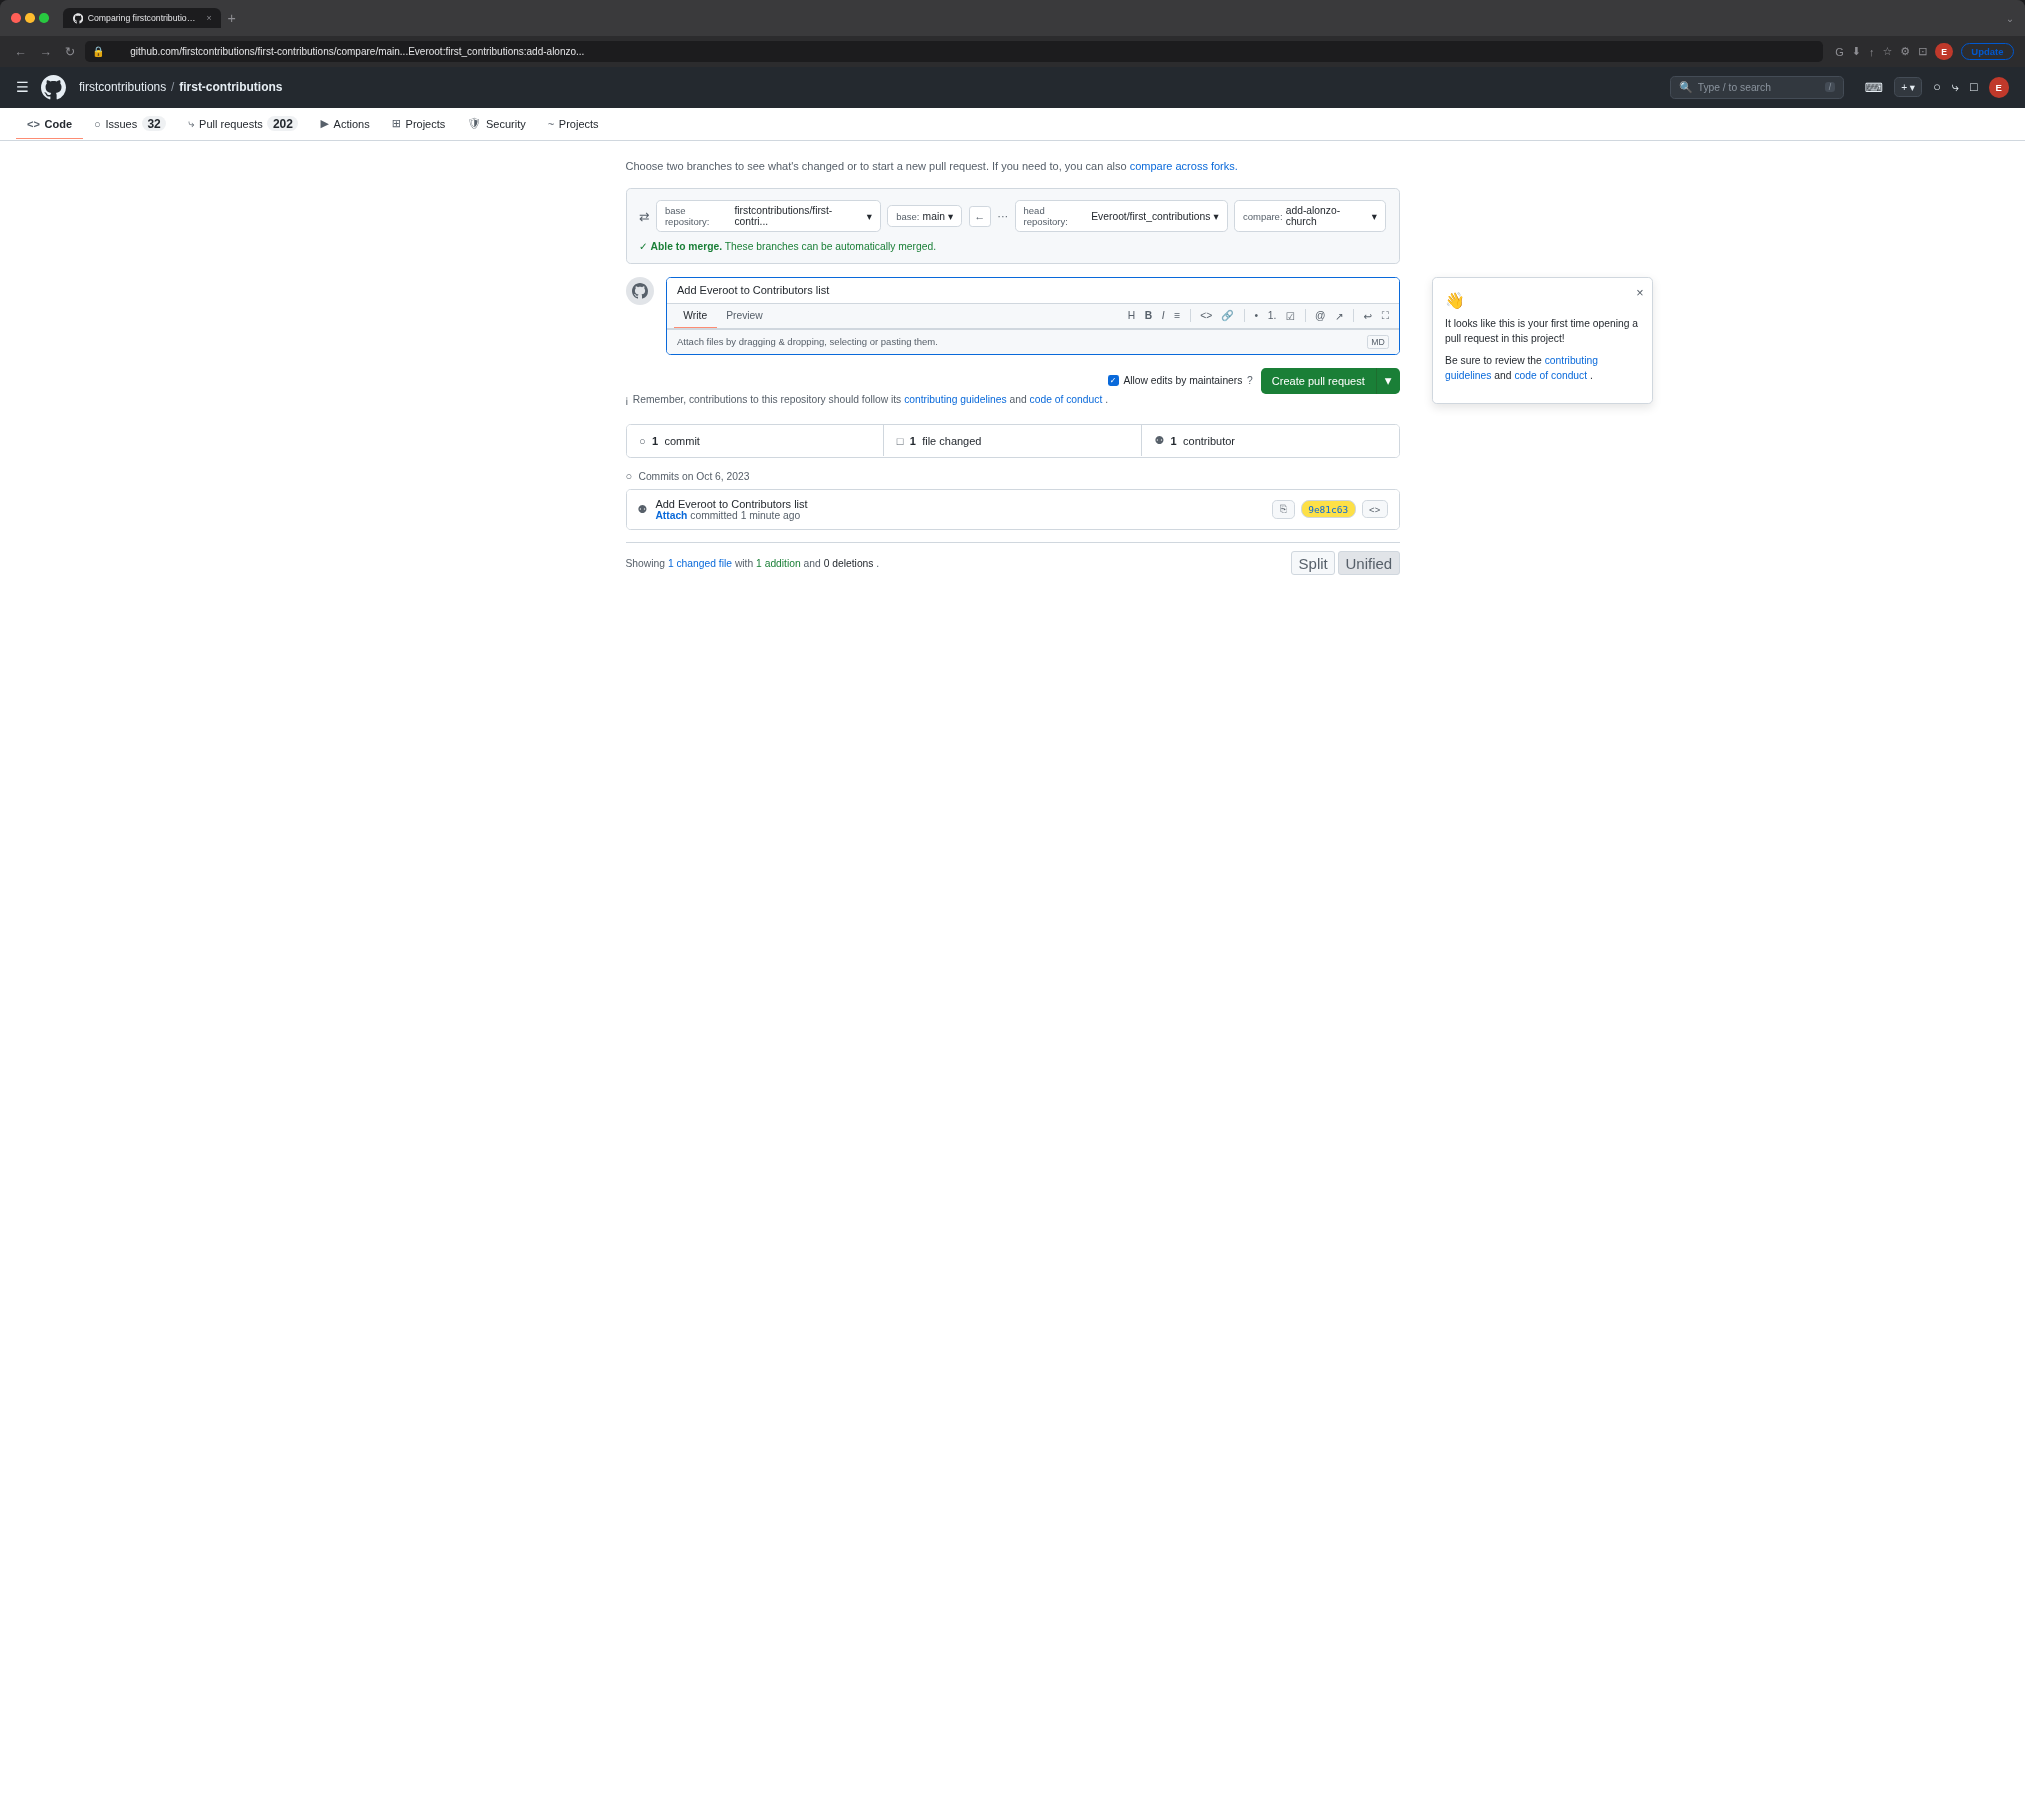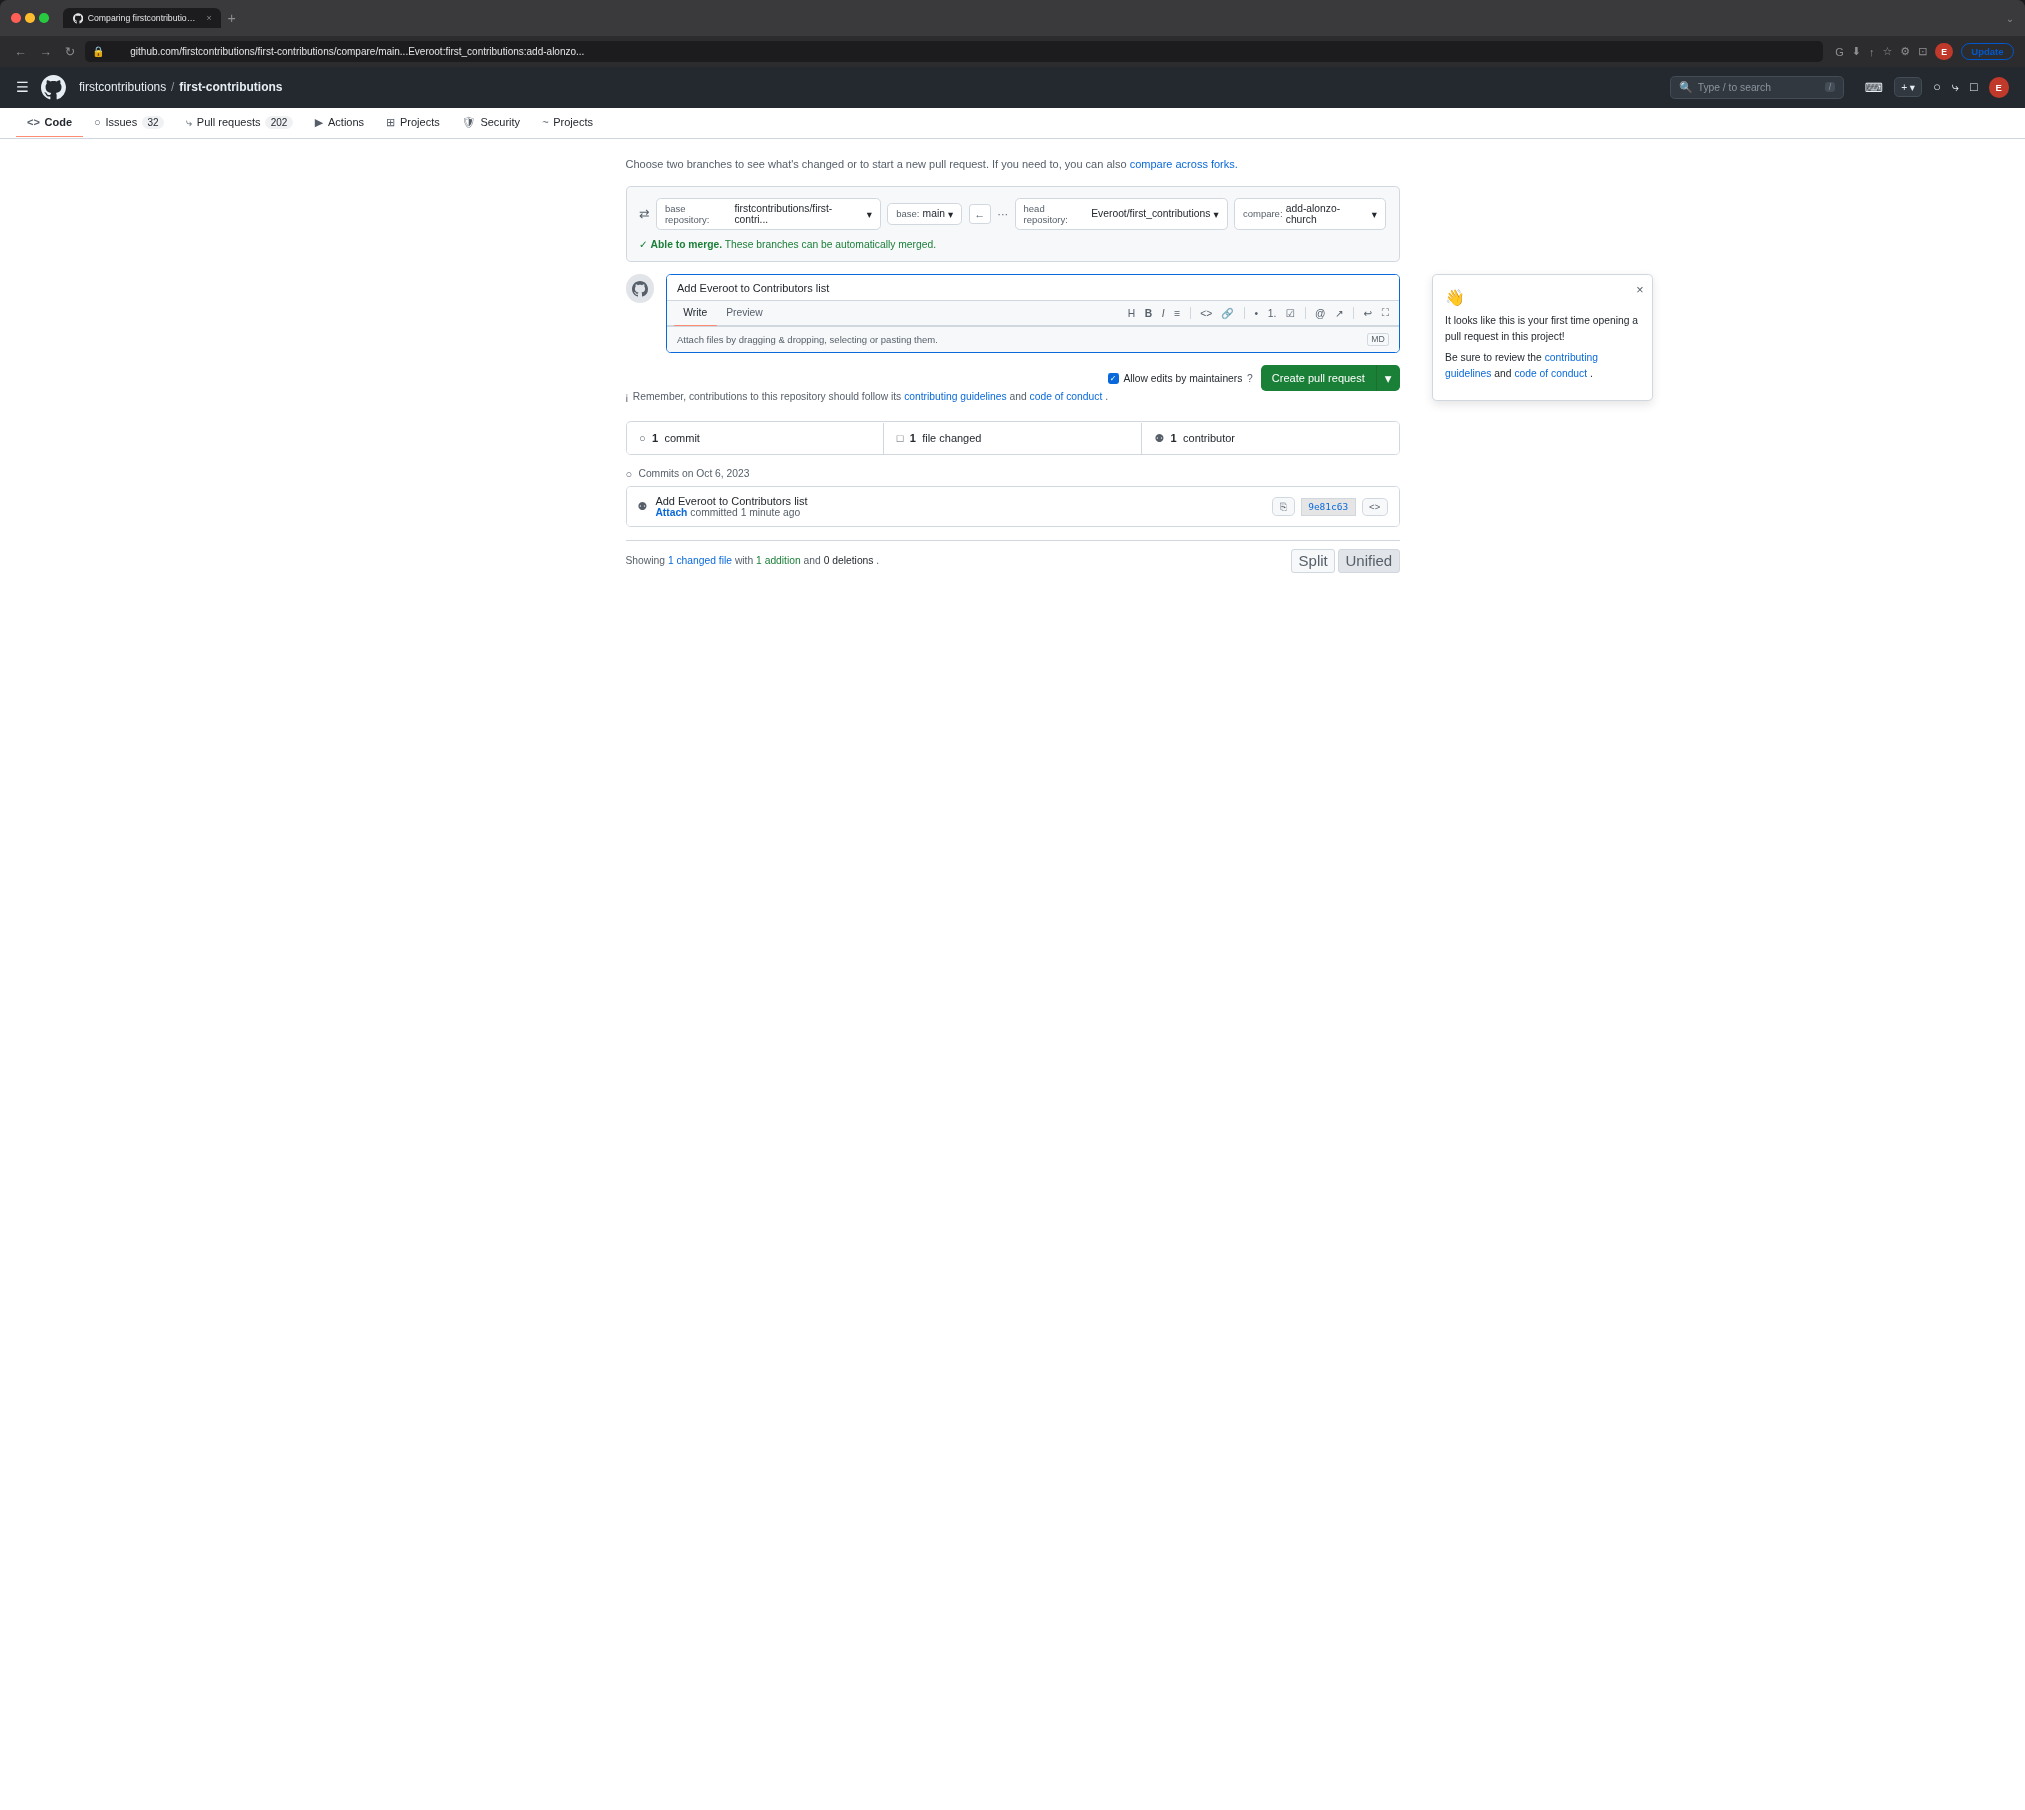--- a/index.html
+++ b/index.html
@@ -231,22 +231,22 @@
     }
     .repo-nav-item.active {
       color: #24292f;
       border-bottom-color: #fd8c73;
       font-weight: 600;
     }
     .repo-nav-badge {
       background: #afb8c133;
       border-radius: 16px;
       padding: 0.8px 5.5px;
-      font-size: 10px;
-      font-weight: 400;
+      font-size: 12px;
+      font-weight: 700;
       color: #24292f;
     }
     .nav-icon { font-size: 11px; color: #57606a; }
     
     .main-content {
       max-width: 806px;
       margin: 0 auto;
       padding: 19px 16px;
     }
     .page-title {
@@ -538,23 +538,23 @@
     .commit-copy-btn {
       background: #f6f8fa;
       border: 0.8px solid #d0d7de;
       border-radius: 4.7px;
       padding: 2.4px 6.3px;
       cursor: pointer;
       font-size: 9.5px;
       color: #57606a;
     }
     .commit-hash {
-      background: #e5e5e5;
+      background: #fde047;
       border: 0.8px solid #d0d7de;
-      border-radius: 0;
+      border-radius: 8px;
       padding: 2.4px 6.3px;
       font-size: 9.5px;
       font-family: monospace;
       color: #0969da;
       cursor: pointer;
     }
     .commit-browse-btn {
       background: #f6f8fa;
       border: 0.8px solid #d0d7de;
       border-radius: 4.7px;

